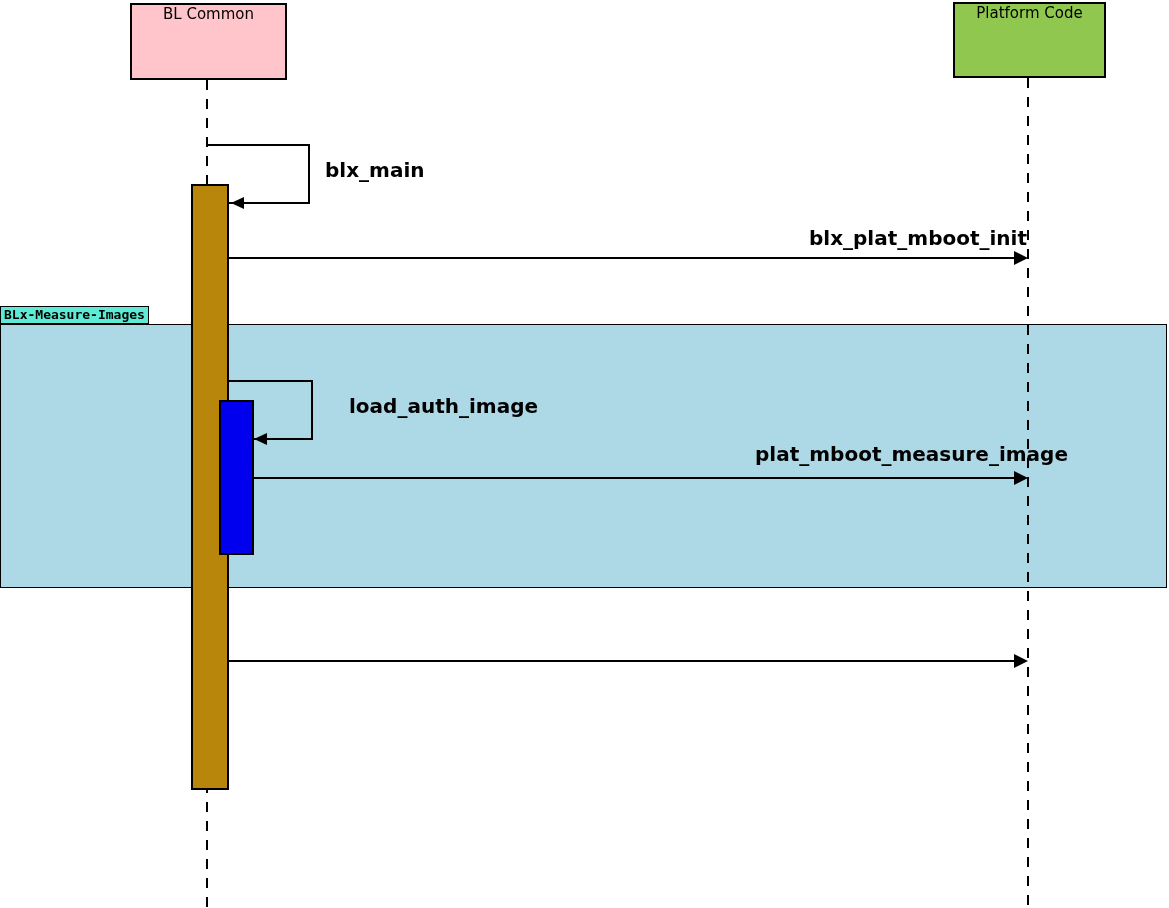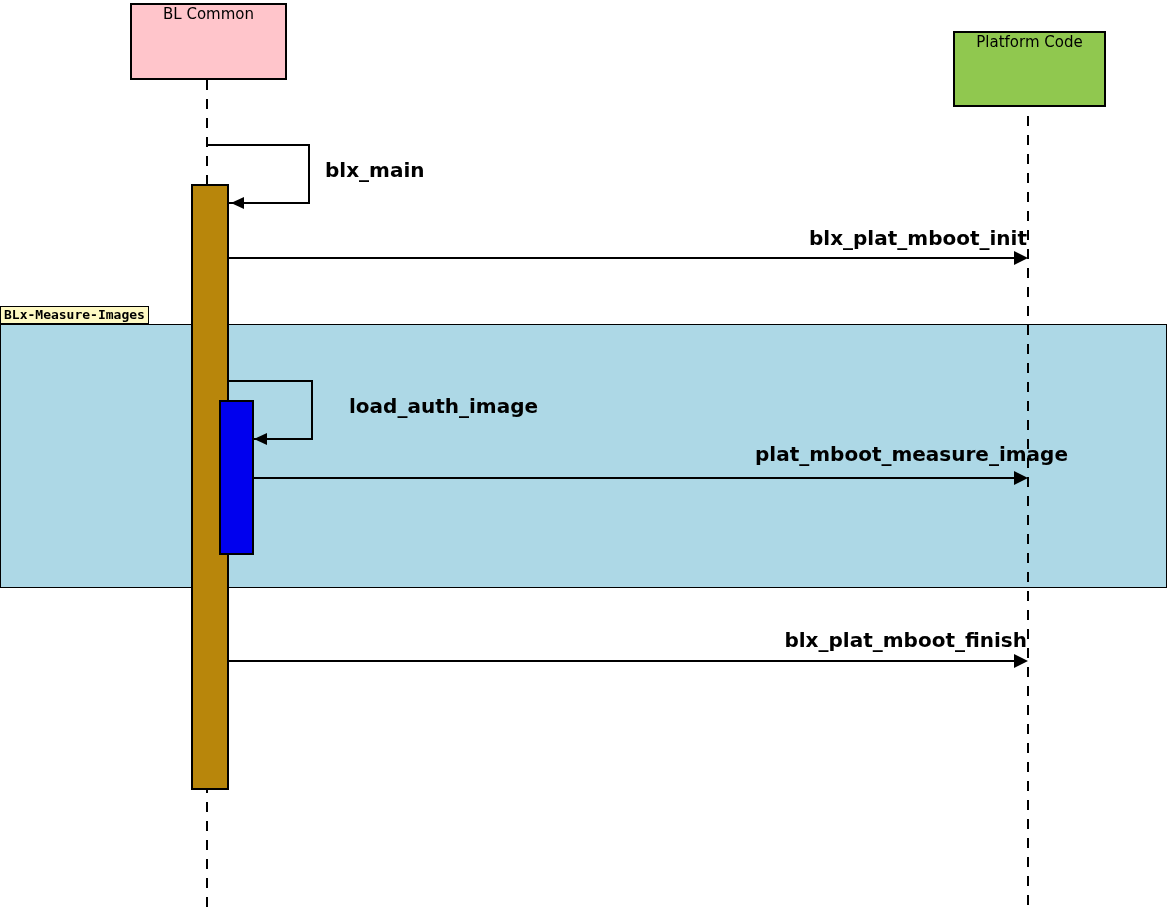--- a/index.html
+++ b/index.html
@@ -26,21 +26,20 @@
     color: #000;
     z-index: 5;
   }
   #actor-bl-common {
     left: 130px; top: 3px; width: 157px; height: 77px;
     background: #FFC5CB;
   }
   #actor-platform-code {
     left: 953px; top: 2px; width: 153px; height: 76px;
     background: #90C84F;
-    margin-top: 29px;
   }
   .lifeline {
     position: absolute;
     width: 2px;
     background: repeating-linear-gradient(to bottom, #000 0 10px, transparent 10px 19px);
     z-index: 2;
   }
   #lifeline-bl-common { left: 206px; top: 80px; height: 828px; }
   #lifeline-platform-code { left: 1027px; top: 78px; height: 830px; }
 
@@ -48,21 +47,21 @@
     position: absolute;
     left: 0px; top: 324px; width: 1167px; height: 264px;
     background: #ADD8E6;
     border: 1.5px solid #000;
     box-sizing: border-box;
     z-index: 1;
   }
   #frame-label {
     position: absolute;
     left: 0px; top: 306px; height: 18px;
-    background: #fef9c3;
+    background: #5eead4;
     border: 1px solid #000;
     box-sizing: border-box;
     font-family: "DejaVu Sans Mono", monospace;
     font-weight: bold;
     font-size: 13px;
     line-height: 16px;
     padding: 0 3px;
     color: #000;
     z-index: 2;
   }
@@ -171,15 +170,14 @@
   <div class="self-call" id="selfcall-load-auth"></div>
   <div class="arrow-left" id="arrow-load-auth"></div>
   <div class="msg-label" id="label-load-auth">load_auth_image</div>
 
   <div class="msg-line" id="line-measure"></div>
   <div class="arrow-right" id="arrow-measure"></div>
   <div class="msg-label centered" id="label-measure">plat_mboot_measure_image</div>
 
   <div class="msg-line" id="line-finish"></div>
   <div class="arrow-right" id="arrow-finish"></div>
-  <div class="msg-label centered" id="label-finish">blx_plat_mboot_finish</div>
 
 </div>
 
 </body></html>

